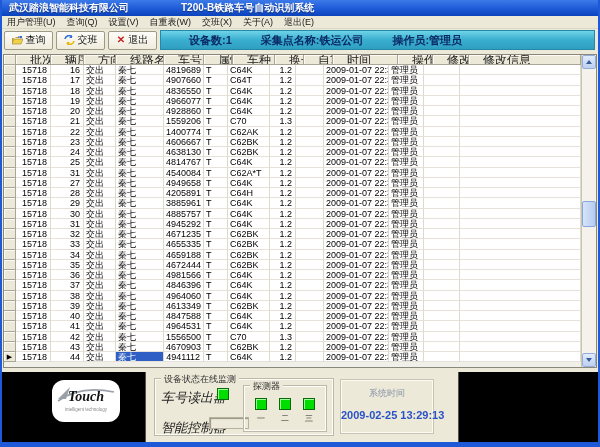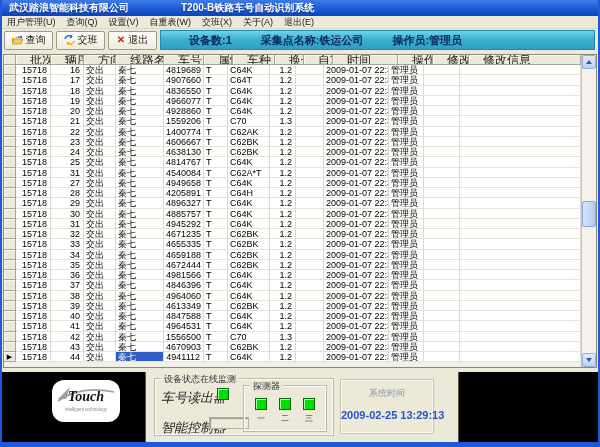--- a/index.html
+++ b/index.html
@@ -372,21 +372,21 @@
           <div class="dcell " style="width: 35px; flex: 0 0 35px;">管理员</div>
           <div class="dcell " style="width: 36px; flex: 0 0 36px;"></div>
           <div class="dcell " style="flex: 1 1 0%;"></div>
         </div>
         <div class="drow">
           <div class="gcell"></div>
           <div class="dcell r" style="width: 35px; flex: 0 0 35px;">15718</div>
           <div class="dcell r" style="width: 33px; flex: 0 0 33px;">29</div>
           <div class="dcell " style="width: 32px; flex: 0 0 32px;">交出</div>
           <div class="dcell " style="width: 48px; flex: 0 0 48px;">秦七</div>
-          <div class="dcell r" style="width: 40px; flex: 0 0 40px;">4896327</div>
+          <div class="dcell r" style="width: 40px; flex: 0 0 40px;">3885961</div>
           <div class="dcell " style="width: 24px; flex: 0 0 24px;">T</div>
           <div class="dcell " style="width: 42px; flex: 0 0 42px;">C64K</div>
           <div class="dcell r" style="width: 26px; flex: 0 0 26px;">1.2</div>
           <div class="dcell r" style="width: 28px; flex: 0 0 28px;"></div>
           <div class="dcell " style="width: 65px; flex: 0 0 65px;">2009-01-07 22:37:52</div>
           <div class="dcell " style="width: 35px; flex: 0 0 35px;">管理员</div>
           <div class="dcell " style="width: 36px; flex: 0 0 36px;"></div>
           <div class="dcell " style="flex: 1 1 0%;"></div>
         </div>
         <div class="drow">

